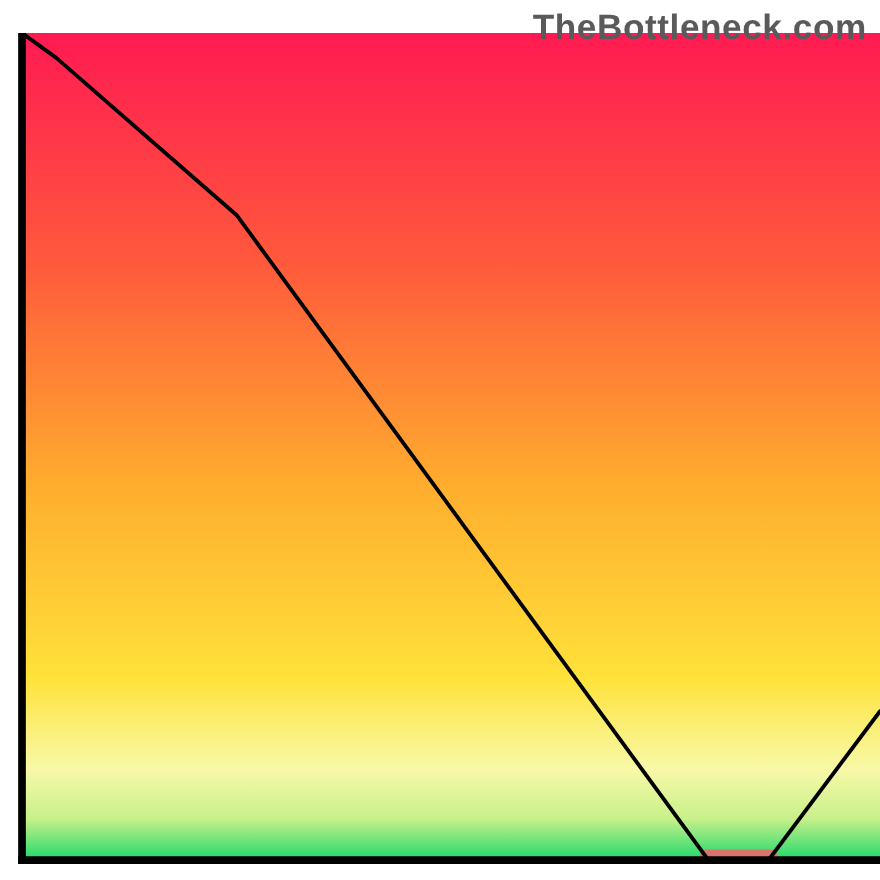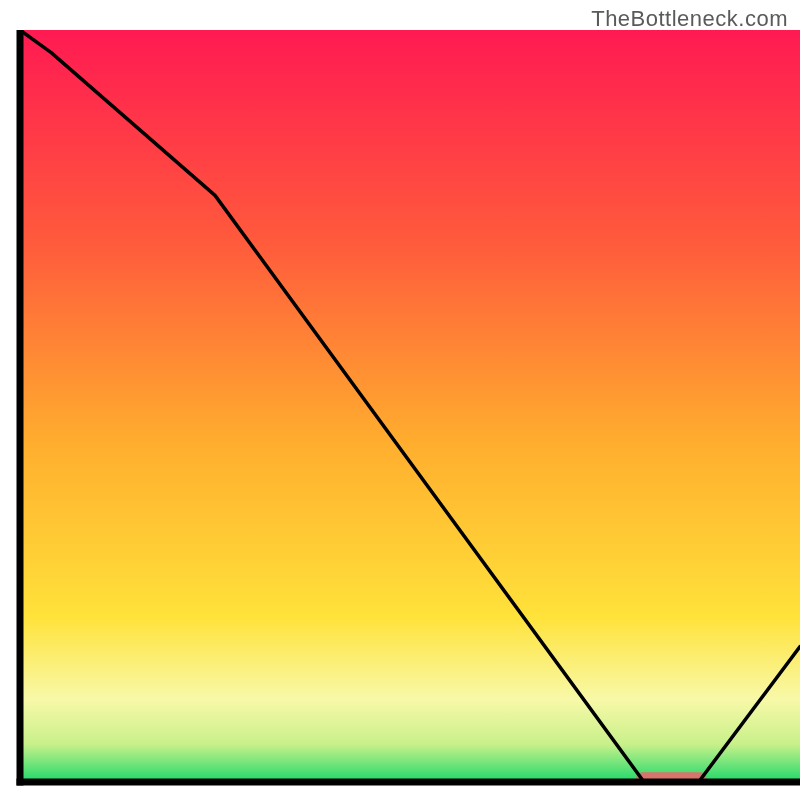--- a/index.html
+++ b/index.html
@@ -12,22 +12,22 @@
   }
   .container {
     position: relative;
     width: 800px;
     height: 800px;
   }
   .watermark {
     position: absolute;
     top: 6px;
     right: 12px;
-    font-size: 22px;
-    font-weight: 400;
+    font-size: 32px;
+    font-weight: 700;
     color: #5a5a5a;
     letter-spacing: 0.5px;
     z-index: 10;
   }
   svg {
     display: block;
   }
 </style>
 </head>
 <body>

